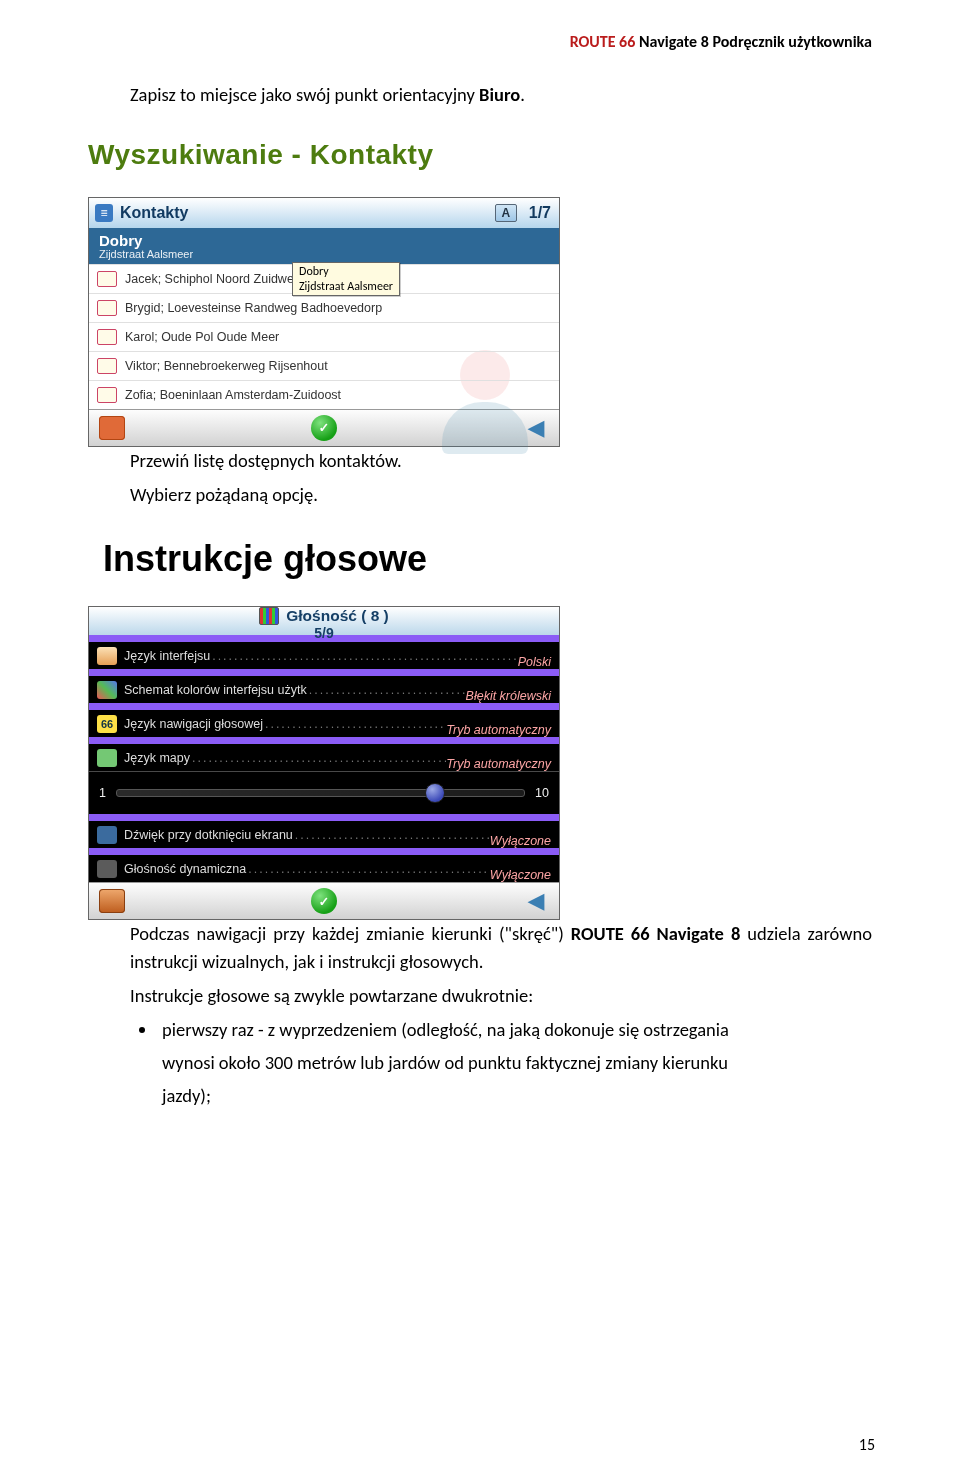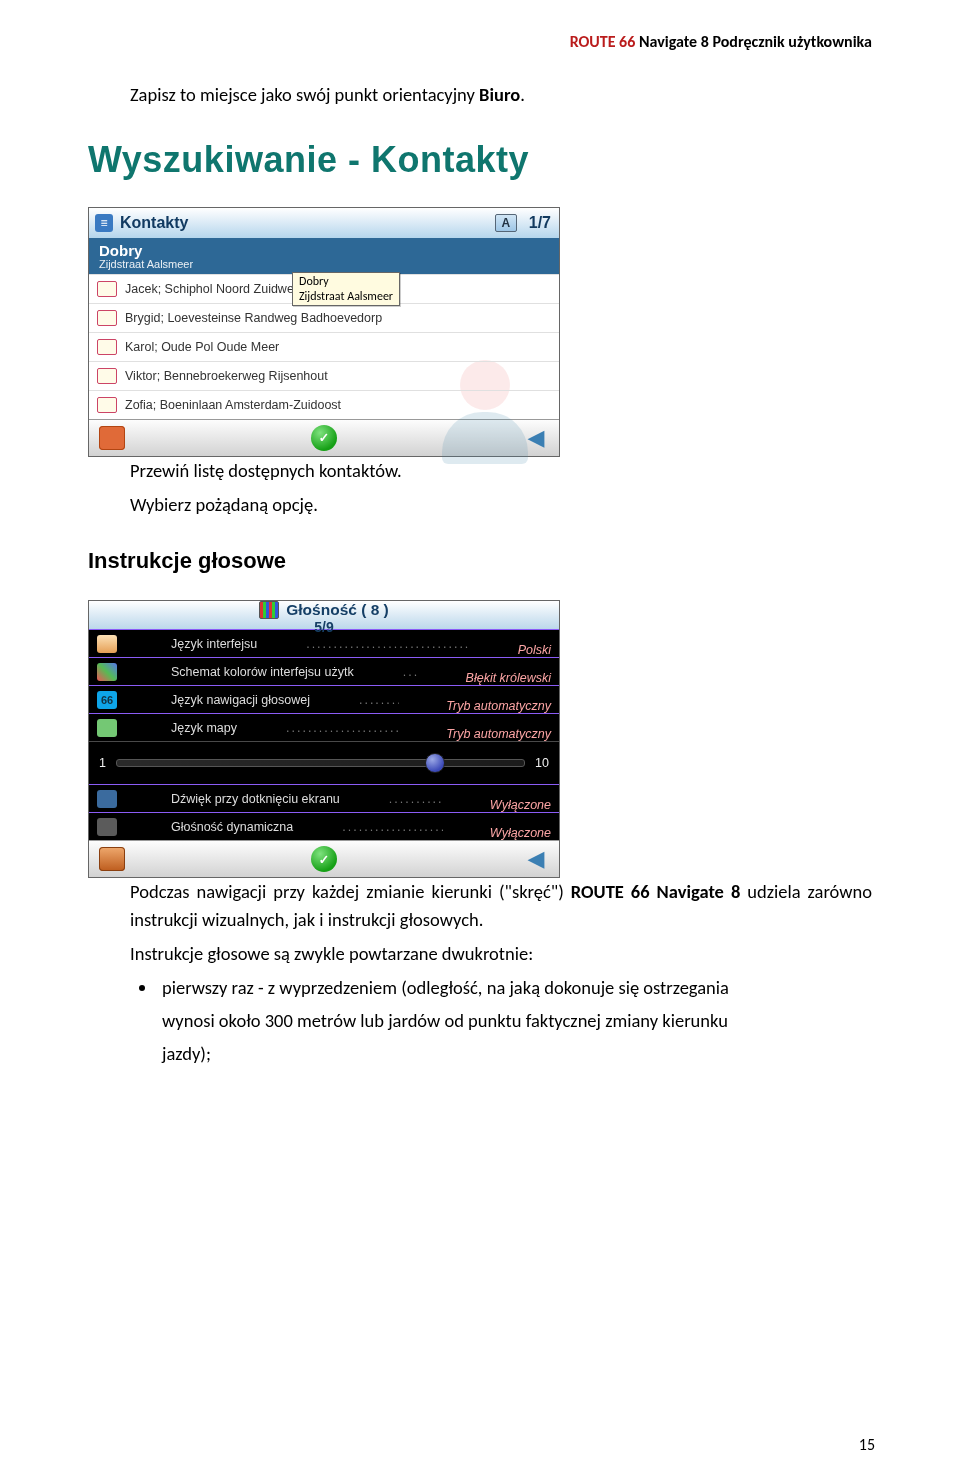--- a/index.html
+++ b/index.html
@@ -25,29 +25,29 @@
   .doc-header .brand { color: #ba1c1c; }
   .body-text {
     font-size: 18.5px;
     line-height: 1.5;
     margin: 0 0 6px 42px;
     text-align: justify;
   }
   .section-title {
     font-family: Impact, "Arial Black", sans-serif;
     letter-spacing: 0.5px;
-    font-size: 36px;
-    color: #0f766e;
+    font-size: 28px;
+    color: #4d7c0f;
     margin: 30px 0 26px 0;
   }
   .sub-title {
     font-family: Impact, "Arial Black", sans-serif;
-    font-size: 22px;
+    font-size: 36px;
     color: #000;
-    margin: 30px 0 26px 0;
+    margin: 30px 0 26px 15px;
   }
   .after-shot { }
   ul.bullets {
     list-style: disc;
     margin: 6px 0 0 70px;
     padding: 0;
     font-size: 18.5px;
     line-height: 1.48;
   }
   ul.bullets li { padding-left: 4px; margin-bottom: 6px; }
@@ -158,31 +158,31 @@
   
   .shot2 { width: 470px; }
   .s2-titlebar {
     display: flex; align-items: center; background: linear-gradient(#fff,#d6e7f3 60%,#bcd8eb);
     height: 28px; padding: 0 6px; font-size: 15.5px; font-weight: 700; color: #153f66; flex-direction: column;
   }
   .s2-titlebar .left { display:flex;align-items:center;gap:7px;flex:1;}
   .ico-sliders { width:18px; height:16px; background: repeating-linear-gradient(90deg,#d33 0 3px,#3c3 3px 6px,#35d 6px 9px); border:1px solid #555; border-radius:2px; }
   .s2-titlebar .counter { font-size: 14px; color:#163f65; }
   .s2-row {
-    display:flex; align-items:center; height:27px; padding:0 8px; border-top:1px solid #8b5cf6;
-    background:#000; color:#ddd;gap:47px;
+    display:flex; align-items:center; height:27px; padding:0 8px; border-top:7px solid #8b5cf6;
+    background:#000; color:#ddd;
   }
   .s2-row .lbl { white-space:nowrap; }
   .s2-row .dots { flex:1; overflow:hidden; color:#777; letter-spacing:2px; padding:0 2px; height:14px; }
   .s2-row .dots::before { content: "........................................................................"; }
   .s2-row .val { color:#fca5a5; font-style: italic; white-space:nowrap;margin-top:12px;}
   .ic { width:20px; height:18px; margin-right:7px; display:inline-flex;align-items:center;justify-content:center;border-radius:3px; font-size:11px;}
   .ic.user { background: linear-gradient(#fce1b6,#e59f55); }
   .ic.pal  { background: linear-gradient(45deg,#e55,#5b5 50%,#57e); }
-  .ic.voice{ background: #0ea5e9; color:#134; font-weight:700; }
+  .ic.voice{ background: #fde047; color:#134; font-weight:700; }
   .ic.map  { background: #74c874; }
   .ic.snd  { background: #3b6b9e; }
   .ic.dyn  { background: #5b5b5b; }
   .s2-slider {
     height:42px; background:#000; display:flex; align-items:center; padding:0 10px; color:#eee;
     border-top:1px solid #494949; gap:10px;
   }
   .s2-slider .track { flex:1; height:6px; background: linear-gradient(90deg,#2a2a2a,#1b1b1b); border:1px solid #555; border-radius:3px; position:relative;}
   .s2-slider .thumb { position:absolute; width:18px; height:18px; top:50%; transform:translate(-50%,-50%); border-radius:50%;
     background: radial-gradient(circle at 35% 30%,#9ca9e6,#3b49b8 70%); border:1px solid #222;}

